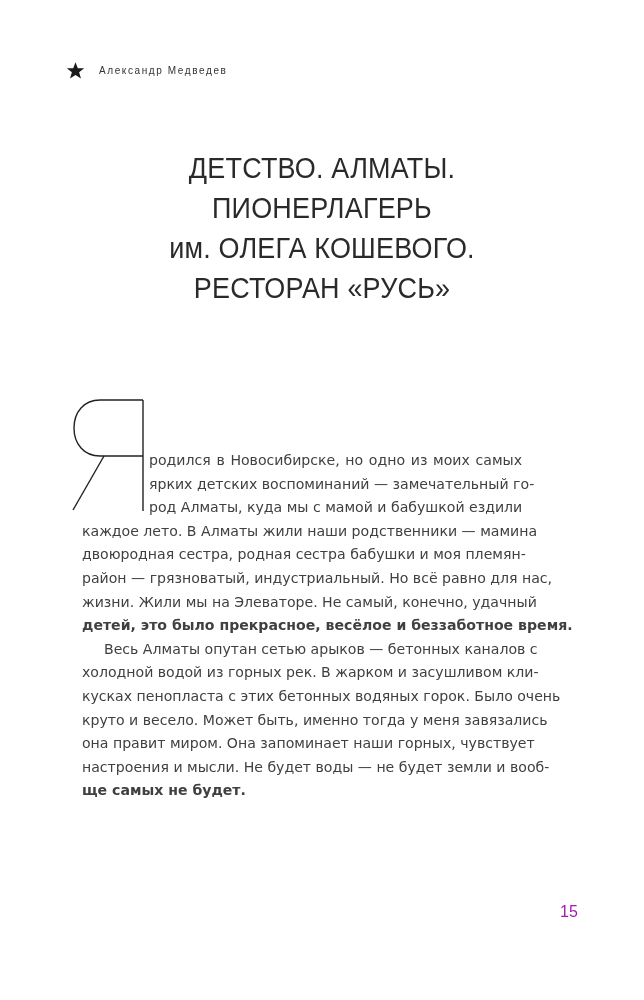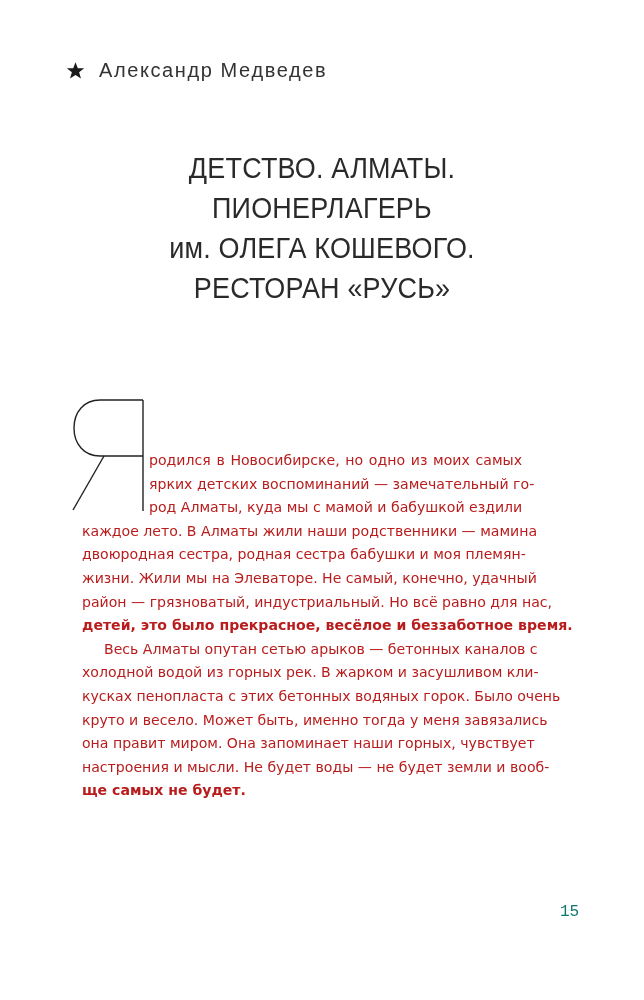--- a/index.html
+++ b/index.html
@@ -16,21 +16,21 @@
       left: 66px; top: 58px;
       display: flex; align-items: center;
       height: 24px;
     }
     .star-icon {
       width: 19px; height: 19px; display: inline-block;
     }
     .author {
       margin-left: 14px;
       font-family: "Liberation Sans", sans-serif;
-      font-size: 20px;
+      font-size: 10px;
       letter-spacing: 1.6px;
       color: #333333;
     }
     .chapter-title {
       position: absolute;
       left: 82px; width: 480px;
       top: 148px;
       text-align: center;
       font-family: "Liberation Sans", sans-serif;
       font-weight: normal;
@@ -47,37 +47,37 @@
       left: 70px; top: 399px;
       width: 80px; height: 114px;
     }
     .body-text {
       position: absolute;
       left: 82px; width: 440px;
       top: 449px;
       font-family: "DejaVu Sans", sans-serif;
       font-size: 14.1px;
       line-height: 23.6px;
-      color: #b91c1c;
+      color: #404040;
     }
     .line {
       white-space: nowrap;
       text-align: justify;
       text-align-last: justify;
       height: 23.6px;
     }
     .line.indent-cap { padding-left: 67px; }
     .line.para-indent { padding-left: 22px; }
     .line.last { text-align-last: left; font-weight: bold; }
     .page-number {
       position: absolute;
       left: 560px; top: 903px;
-      font-family: Liberation Mono, monospace;
+      font-family: Liberation Sans, sans-serif;
       font-size: 16px;
-      color: #0f766e;
+      color: #a21caf;
     }
   </style>
 </head>
 <body>
 
 <div class="running-head">
   <svg class="star-icon" viewBox="0 0 24 24">
     <polygon points="12,1.5 14.9,9 23,9.3 16.6,14.3 18.9,22.2 12,17.6 5.1,22.2 7.4,14.3 1,9.3 9.1,9" fill="#1a1a1a"></polygon>
   </svg>
   <span class="author">Александр Медведев</span>
@@ -96,22 +96,22 @@
   <line x1="73" y1="1" x2="73" y2="112" stroke="#222" stroke-width="1.4"></line>
   <line x1="34" y1="57" x2="3" y2="111" stroke="#222" stroke-width="1.4"></line>
 </svg>
 
 <div class="body-text">
   <div class="line indent-cap">родился в Новосибирске, но одно из моих самых</div>
   <div class="line indent-cap">ярких детских воспоминаний — замечательный го-</div>
   <div class="line indent-cap">род Алматы, куда мы с мамой и бабушкой ездили</div>
   <div class="line">каждое лето. В Алматы жили наши родственники — мамина</div>
   <div class="line">двоюродная сестра, родная сестра бабушки и моя племян-</div>
+  <div class="line">район — грязноватый, индустриальный. Но всё равно для нас,</div>
   <div class="line">жизни. Жили мы на Элеваторе. Не самый, конечно, удачный</div>
-  <div class="line">район — грязноватый, индустриальный. Но всё равно для нас,</div>
   <div class="line last">детей, это было прекрасное, весёлое и беззаботное время.</div>
   <div class="line para-indent">Весь Алматы опутан сетью арыков — бетонных каналов с</div>
   <div class="line">холодной водой из горных рек. В жарком и засушливом кли-</div>
   <div class="line">кусках пенопласта с этих бетонных водяных горок. Было очень</div>
   <div class="line">круто и весело. Может быть, именно тогда у меня завязались</div>
   <div class="line">она правит миром. Она запоминает наши горных, чувствует</div>
   <div class="line">настроения и мысли. Не будет воды — не будет земли и вооб-</div>
   <div class="line last">ще самых не будет.</div>
 </div>
 

